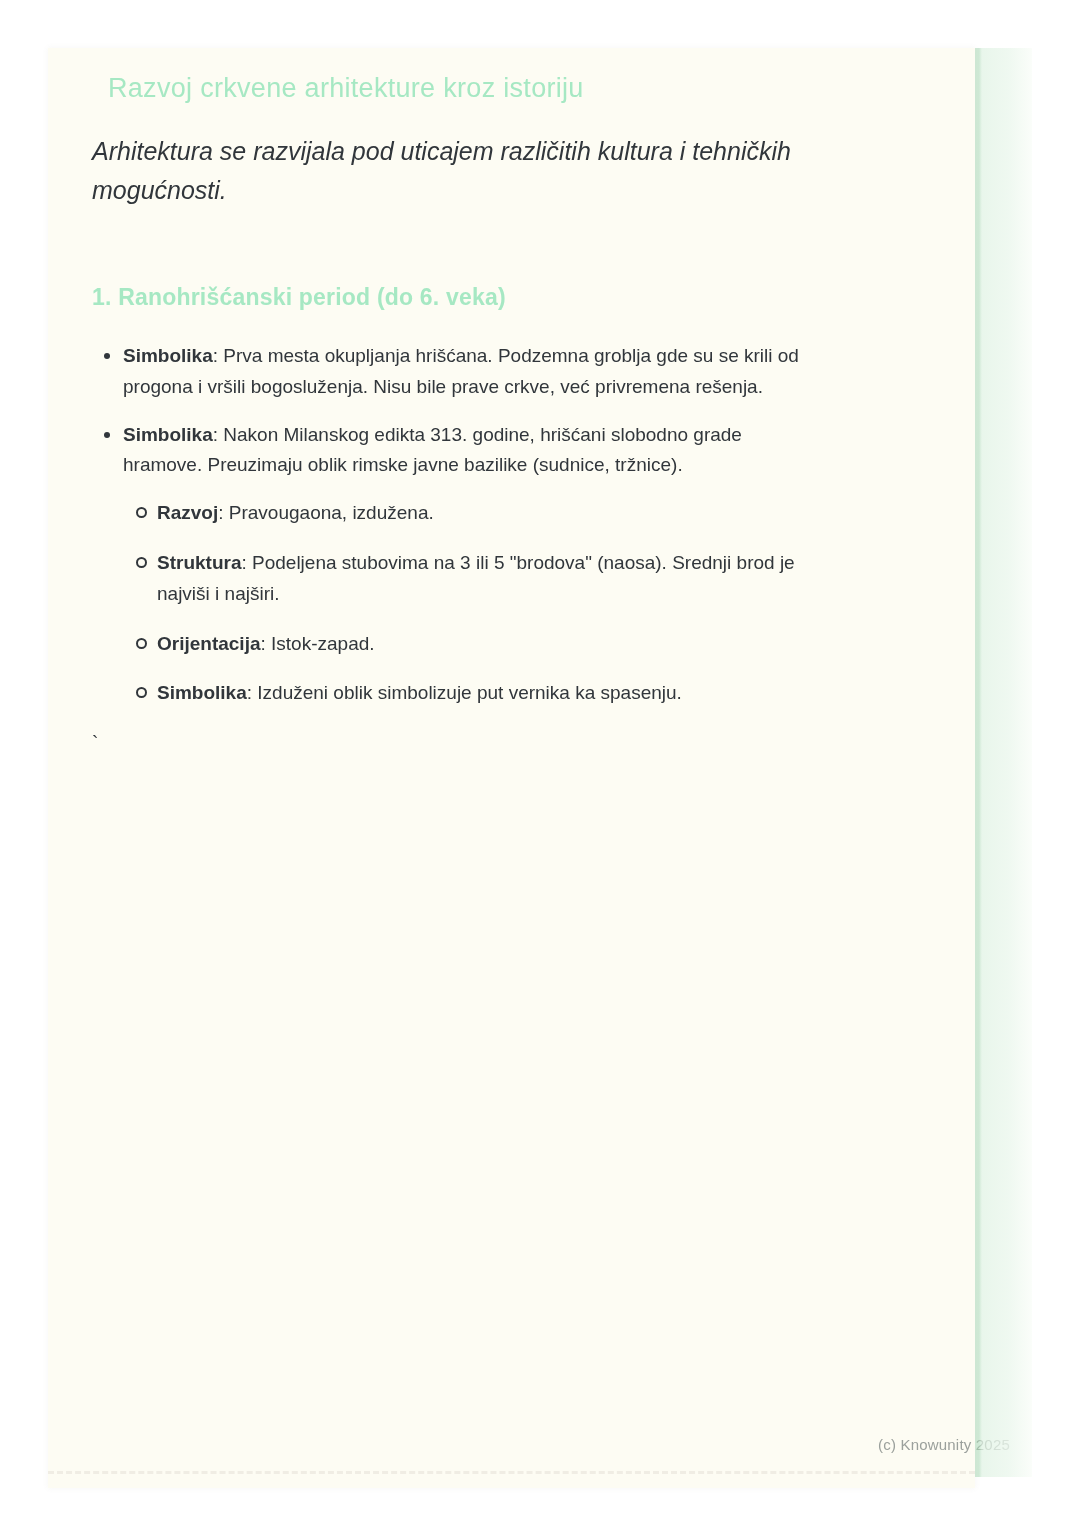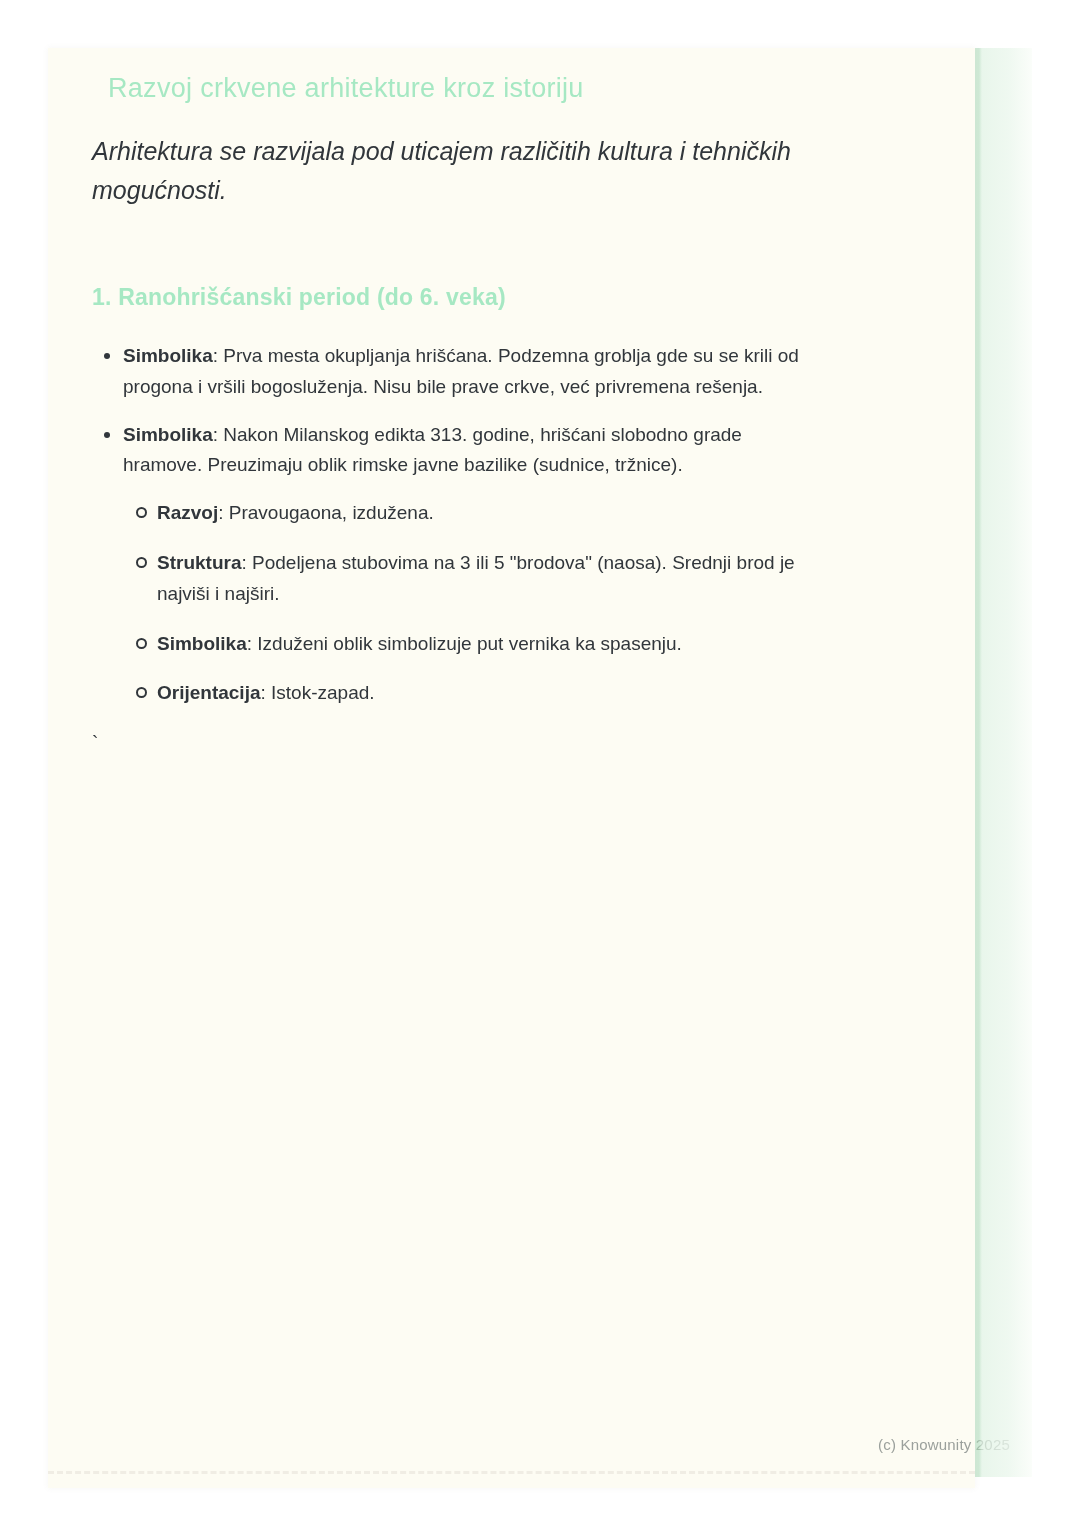--- a/index.html
+++ b/index.html
@@ -154,22 +154,22 @@
 
     <p class="intro-text">Arhitektura se razvijala pod uticajem različitih kultura i tehničkih mogućnosti.</p>
 
     <h2 class="section-heading">1. Ranohrišćanski period (do 6. veka)</h2>
 
     <ul class="bullet-list" id="bullet-list">
         <li><span class="term">Simbolika</span>: Prva mesta okupljanja hrišćana. Podzemna groblja gde su se krili od progona i vršili bogosluženja. Nisu bile prave crkve, već privremena rešenja.</li>
         <li><span class="term">Simbolika</span>: Nakon Milanskog edikta 313. godine, hrišćani slobodno grade hramove. Preuzimaju oblik rimske javne bazilike (sudnice, tržnice).<ul class="sub-list">
             <li><span class="term">Razvoj</span>: Pravougaona, izdužena.</li>
             <li><span class="term">Struktura</span>: Podeljena stubovima na 3 ili 5 "brodova" (naosa). Srednji brod je najviši i najširi.</li>
+            <li><span class="term">Orijentacija</span>: Istok-zapad.</li>
             <li><span class="term">Simbolika</span>: Izduženi oblik simbolizuje put vernika ka spasenju.</li>
-            <li><span class="term">Orijentacija</span>: Istok-zapad.</li>
           </ul></li>
       </ul>
 
     <div class="stray-char">`</div>
 
     <div class="tear-line"></div>
   </div>
 
   <div class="next-page-strip"></div>
 

